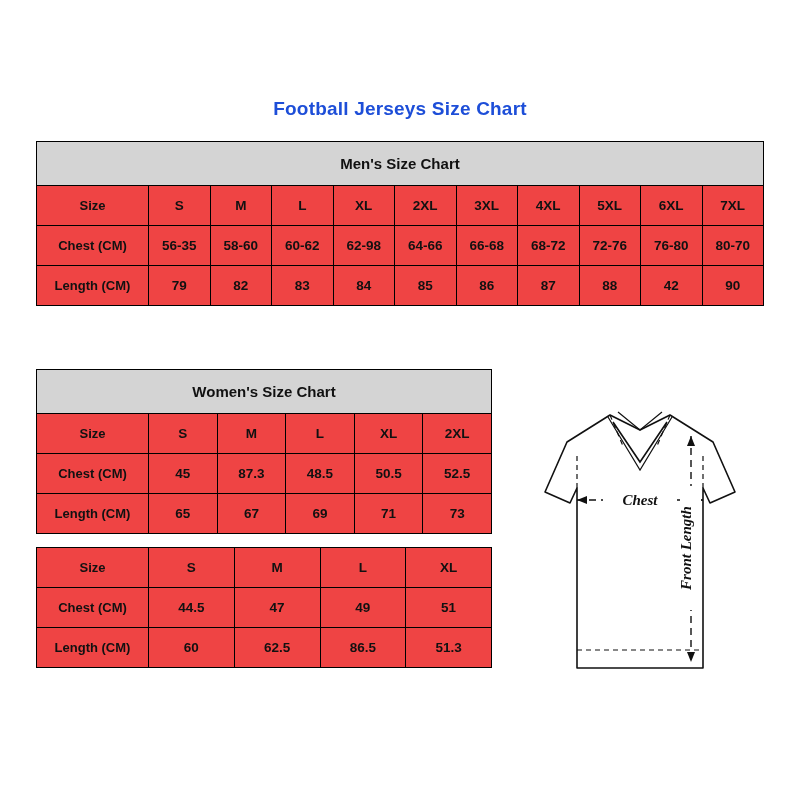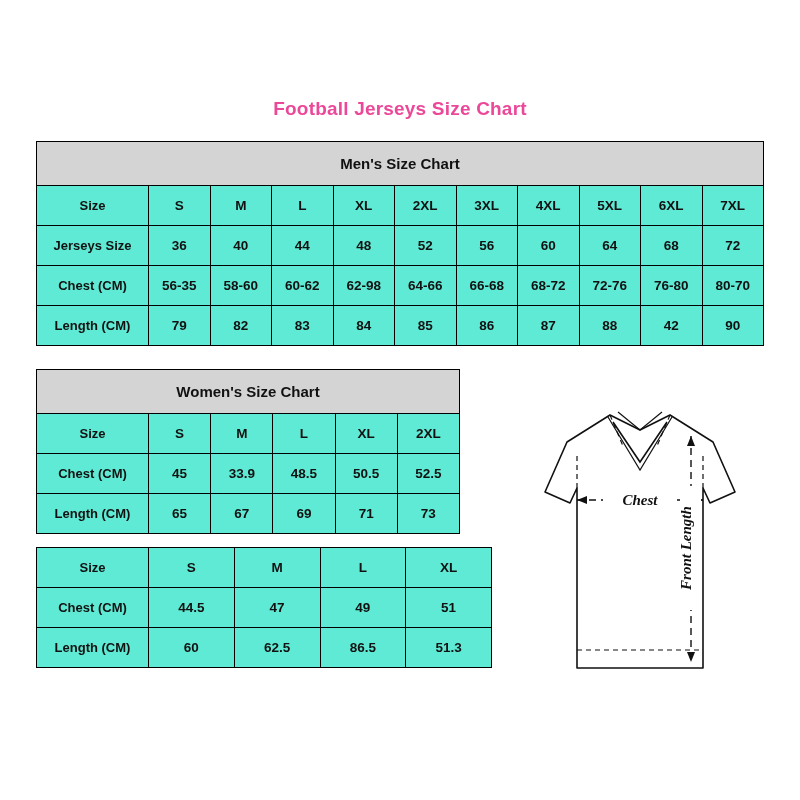--- a/index.html
+++ b/index.html
@@ -21,27 +21,27 @@
   }
   #title {
     position: absolute;
     top: 98px;
     left: 0;
     width: 800px;
     text-align: center;
     font-size: 19px;
     font-weight: bold;
     letter-spacing: 0.2px;
-    color: #ec4899;
+    color: #1d4ed8;
   }
 
   table.sizetable {
     border-collapse: collapse;
     table-layout: fixed;
-    background: #5eead4;
+    background: #ef4444;
     padding-left: 12px;
   }
   table.sizetable td, table.sizetable th {
     border: 1px solid #000000;
     text-align: center;
     vertical-align: middle;
     font-size: 13.5px;
     font-weight: bold;
     color: #111111;
     padding: 0;
@@ -66,21 +66,21 @@
     top: 141px;
     width: 728px;
   }
   #mens-table col.lbl { width: 112px; }
 
   
   #womens-table {
     position: absolute;
     left: 36px;
     top: 369px;
-    width: 424px;
+    width: 456px;
   }
   #womens-table col.lbl { width: 112px; }
 
   
   #youth-table {
     position: absolute;
     left: 36px;
     top: 547px;
     width: 456px;
   }
@@ -136,33 +136,20 @@
         <td>L</td>
         <td>XL</td>
         <td>2XL</td>
         <td>3XL</td>
         <td>4XL</td>
         <td>5XL</td>
         <td>6XL</td>
         <td>7XL</td>
       </tr>
       <tr>
-        <td class="rowlabel">Jerseys Size</td>
-        <td>36</td>
-        <td>40</td>
-        <td>44</td>
-        <td>48</td>
-        <td>52</td>
-        <td>56</td>
-        <td>60</td>
-        <td>64</td>
-        <td>68</td>
-        <td>72</td>
-      </tr>
-      <tr>
         <td class="rowlabel">Chest (CM)</td>
         <td>56-35</td>
         <td>58-60</td>
         <td>60-62</td>
         <td>62-98</td>
         <td>64-66</td>
         <td>66-68</td>
         <td>68-72</td>
         <td>72-76</td>
         <td>76-80</td>
@@ -201,21 +188,21 @@
         <td class="rowlabel">Size</td>
         <td>S</td>
         <td>M</td>
         <td>L</td>
         <td>XL</td>
         <td>2XL</td>
       </tr>
       <tr>
         <td class="rowlabel">Chest (CM)</td>
         <td>45</td>
-        <td>33.9</td>
+        <td>87.3</td>
         <td>48.5</td>
         <td>50.5</td>
         <td>52.5</td>
       </tr>
       <tr>
         <td class="rowlabel">Length (CM)</td>
         <td>65</td>
         <td>67</td>
         <td>69</td>
         <td>71</td>

